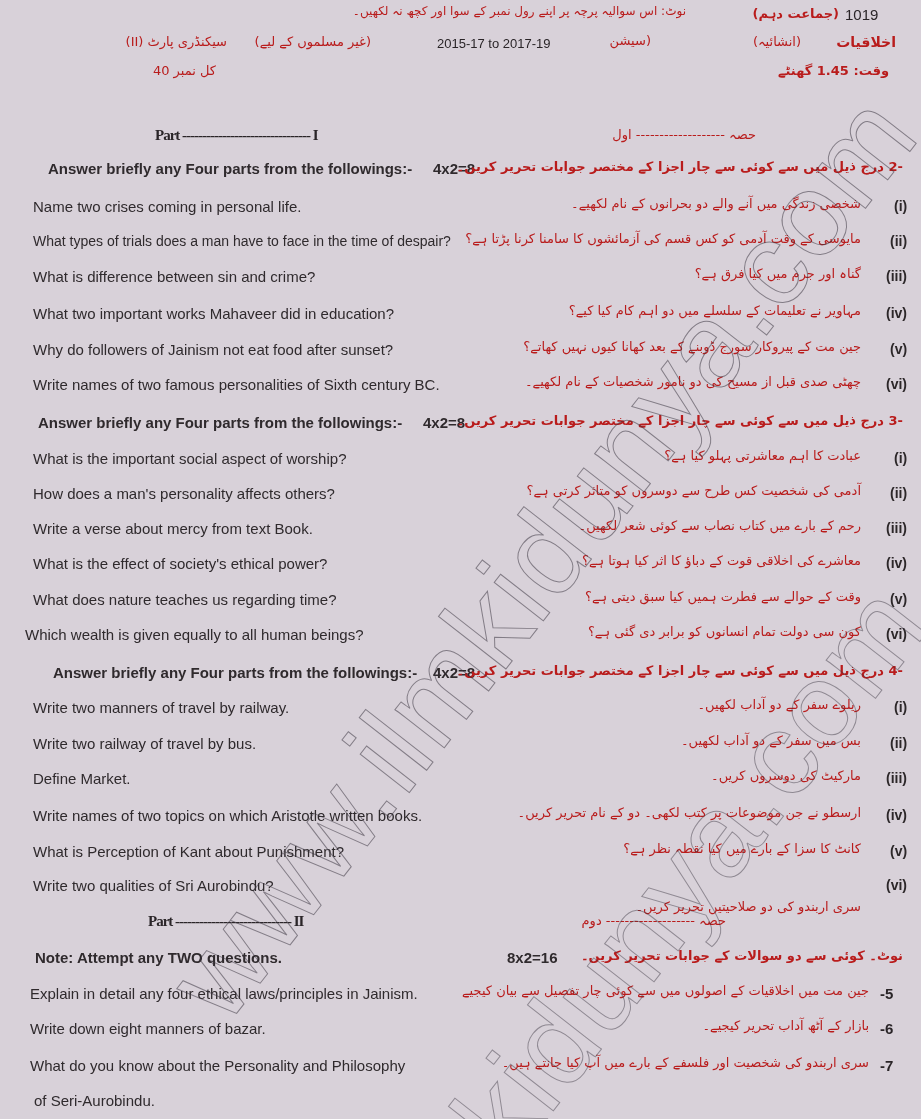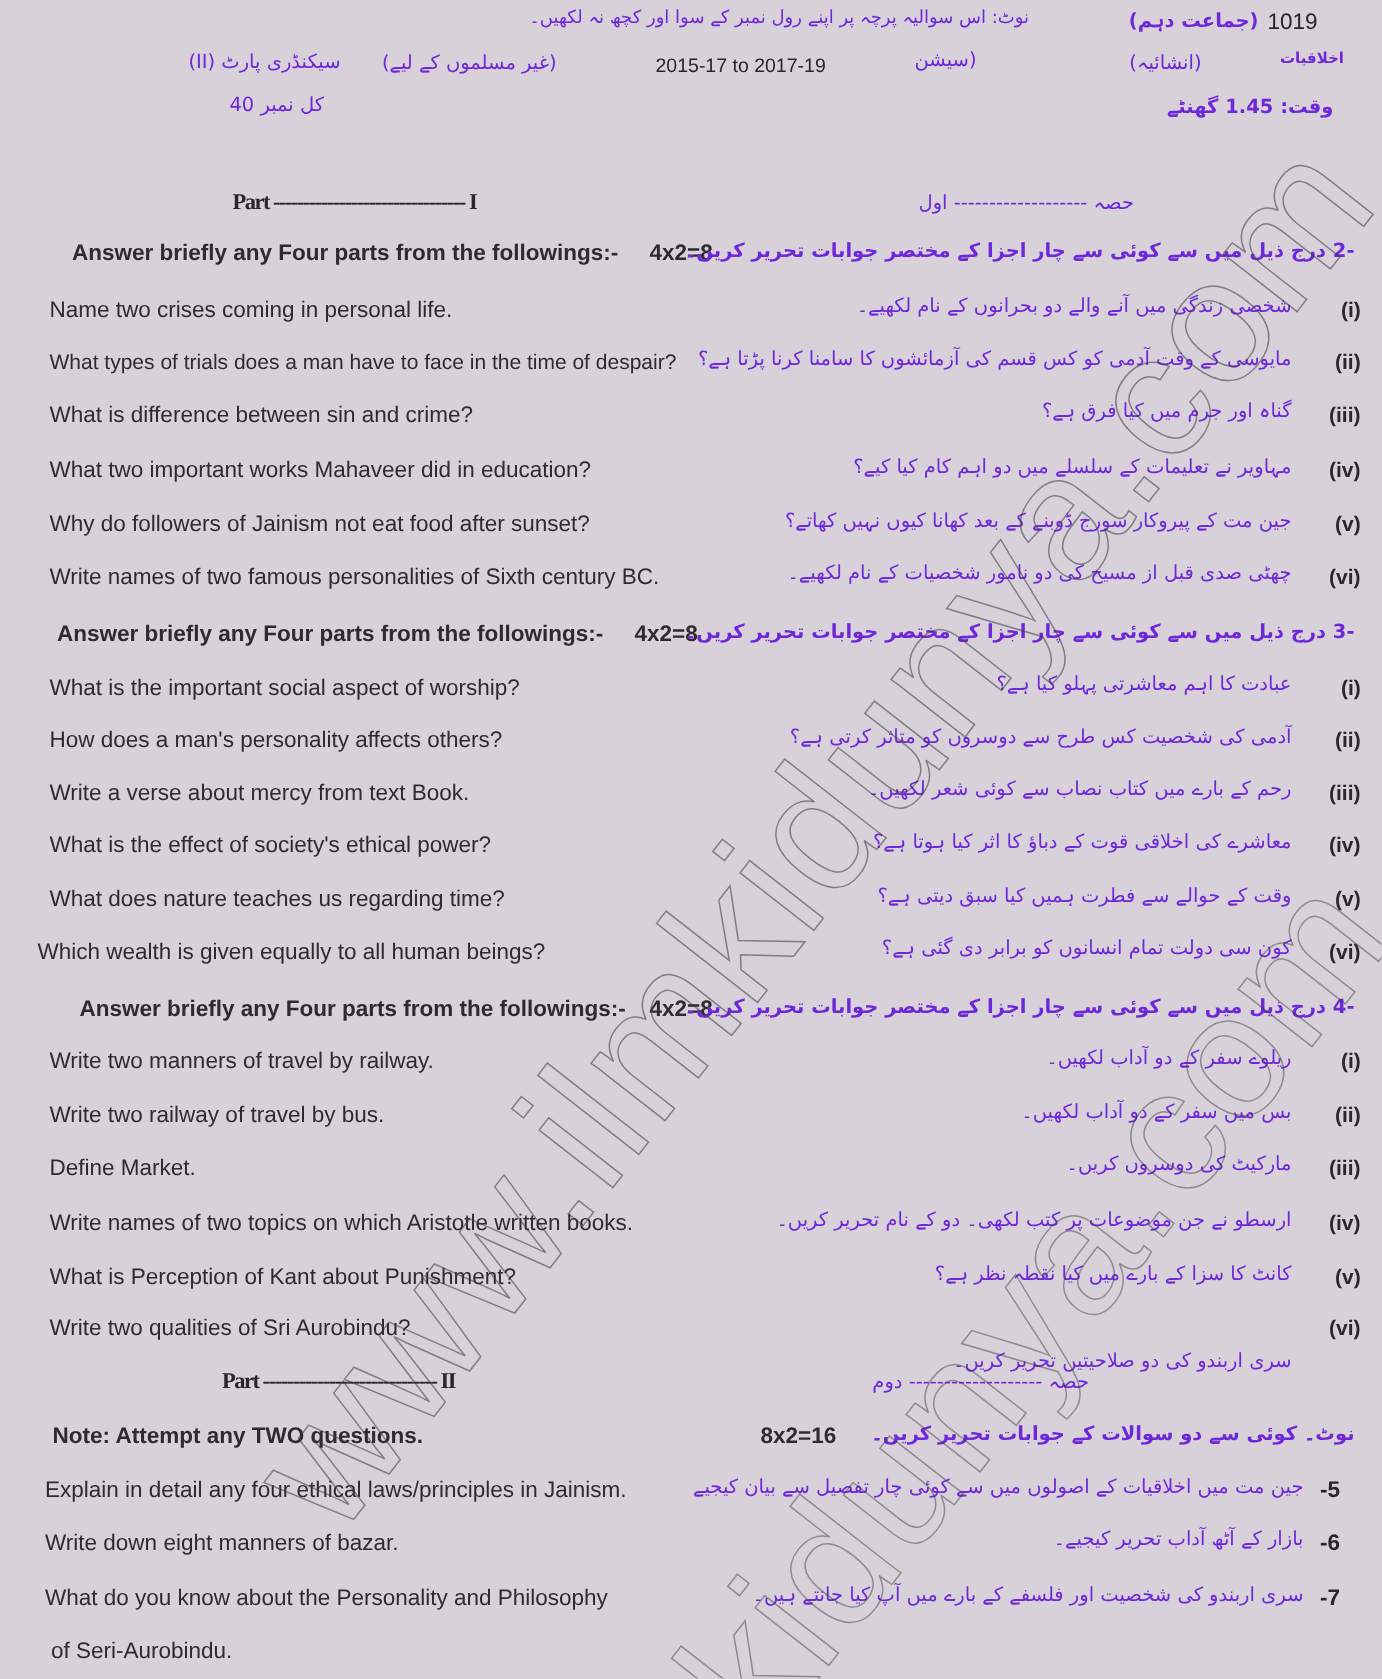--- a/index.html
+++ b/index.html
@@ -3,21 +3,21 @@
   <meta charset="utf-8">
   <style>
     html, body { margin: 0; padding: 0; }
     body {
       width: 921px; height: 1119px; overflow: hidden; position: relative;
       background: #d8d1d9;
       font-family: "Liberation Sans", sans-serif;
       color: #2a2528;
     }
     .abs { position: absolute; white-space: nowrap; }
-    .urdu { font-family: "DejaVu Sans", sans-serif; direction: rtl; font-size: 13px; color: #6d28d9; }
+    .urdu { font-family: "DejaVu Sans", sans-serif; direction: rtl; font-size: 13px; color: #b91c1c; }
     .en { font-size: 15px; color: #2f2a2d; }
     .bold { font-weight: bold; }
     .serif { font-family: "Liberation Serif", serif; }
     .hdr { font-weight: normal; font-size: 15px; color: #2a2528; }
     .roman { position: absolute; font-weight: bold; font-size: 14px; color: #2c2729; }
     .qnum { font-weight: bold; font-size: 15px; }
     .watermark {
       position: absolute; color: transparent;
       -webkit-text-stroke: 1px rgba(60,55,65,0.55);
       font-family: "Liberation Sans", sans-serif; font-size: 118px; font-weight: normal;
@@ -26,21 +26,21 @@
     }
     .dash { letter-spacing: -1px; }
   </style>
 </head>
 <body>
 
 <div class="abs hdr" style="left:845px;top:6px;">1019</div>
 <div class="abs urdu bold" style="right:82px;top:6px;">(جماعت دہم)</div>
 <div class="abs urdu" style="right:235px;top:4px;font-size:12px;">نوٹ: اس سوالیہ پرچہ پر اپنے رول نمبر کے سوا اور کچھ نہ لکھیں۔</div>
 
-<div class="abs urdu bold" style="right:25px;top:34px;font-size:10px;">اخلاقیات</div>
+<div class="abs urdu bold" style="right:25px;top:34px;font-size:14px;">اخلاقیات</div>
 <div class="abs urdu" style="right:120px;top:34px;">(انشائیہ)</div>
 <div class="abs urdu" style="right:270px;top:33px;">(سیشن</div>
 <div class="abs hdr" style="left:437px;top:36px;font-size:13px;font-weight:normal;">2015-17 to 2017-19</div>
 <div class="abs urdu" style="right:550px;top:34px;margin-left:16px;">(غیر مسلموں کے لیے)</div>
 <div class="abs urdu" style="right:694px;top:34px;">سیکنڈری پارٹ (II)</div>
 
 <div class="abs urdu bold" style="right:32px;top:63px;">وقت: 1.45 گھنٹے</div>
 <div class="abs urdu" style="right:705px;top:63px;">کل نمبر 40</div>
 
 <div class="abs serif bold dash" style="left:155px;top:127px;font-size:15px;">Part -------------------------------- I</div>

